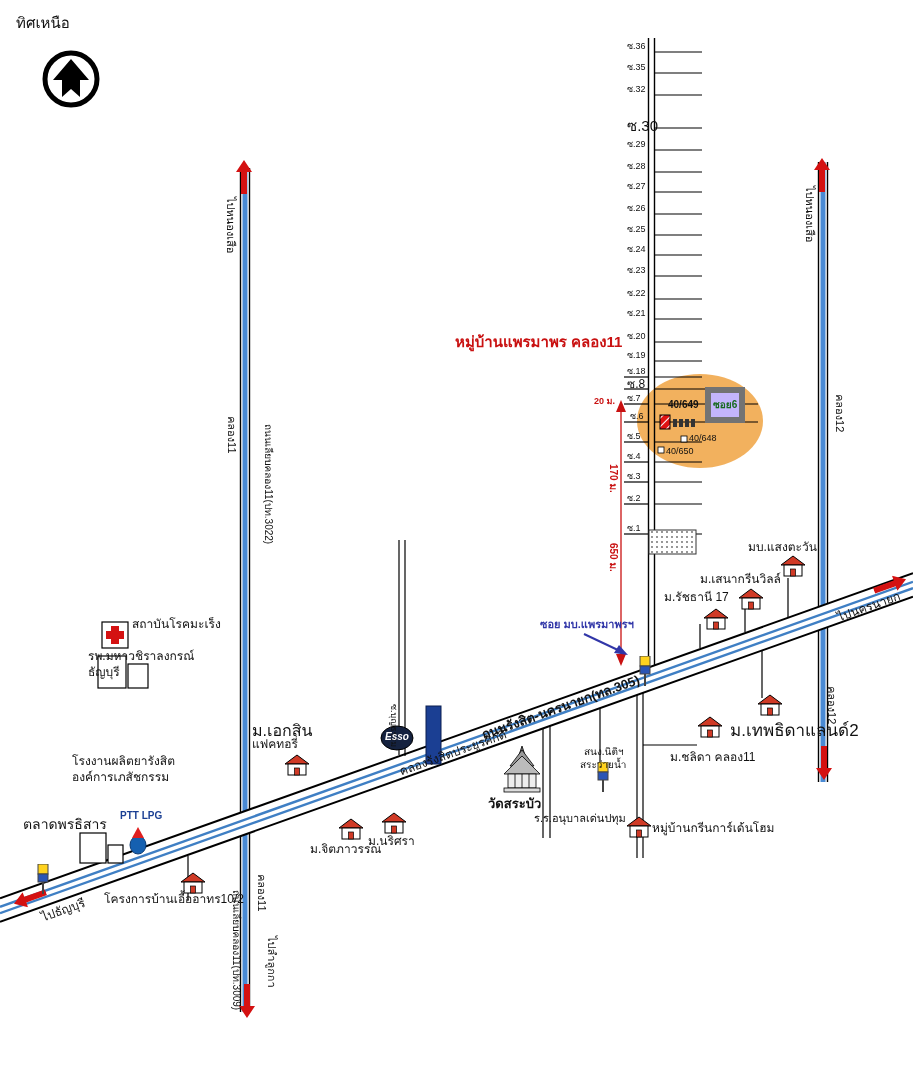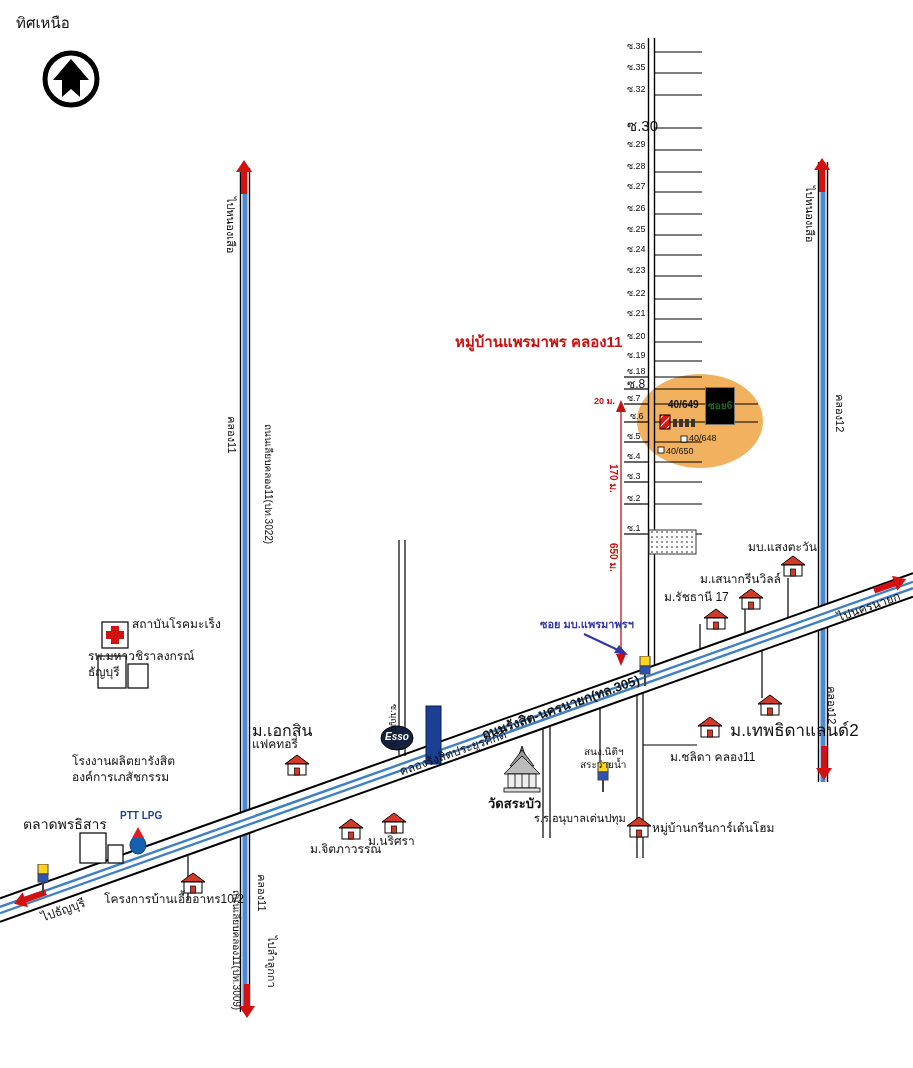--- a/index.html
+++ b/index.html
@@ -9,21 +9,21 @@
   .label{position:absolute;color:#111;white-space:nowrap;line-height:1.15;
          font-family:"Liberation Sans",sans-serif;}
   .v90{transform:rotate(90deg);transform-origin:0 0;}
   .rroad{transform:rotate(-19.6deg);transform-origin:0 0;}
   .red{color:#c91111;}
   .legend{position:absolute;left:318px;top:140px;width:264px;height:146px;
           border:2px solid #000;background:#fff;}
   .legend .row{position:absolute;}
   .hatch{position:absolute;left:12px;top:16px;width:46px;height:26px;border:1.5px solid #000;
          background:repeating-linear-gradient(135deg,#e01212 0 5px,#ffffff 5px 7px);}
-  .soi6badge{background:#000000;border:1px solid #737373;color:#17691f;padding:12px 2px;font-weight:bold;}
+  .soi6badge{background:#c4b5fd;border:6px solid #737373;color:#17691f;padding:6px 2px;font-weight:bold;}
 </style>
 </head>
 <body>
 
 <div class="map">
 
 <svg class="canvas" width="913" height="1068" viewBox="0 0 913 1068">
   <defs>
     <pattern id="redhatch" patternUnits="userSpaceOnUse" width="6" height="6" patternTransform="rotate(45)">
       <rect width="6" height="6" fill="#e01212"></rect>

